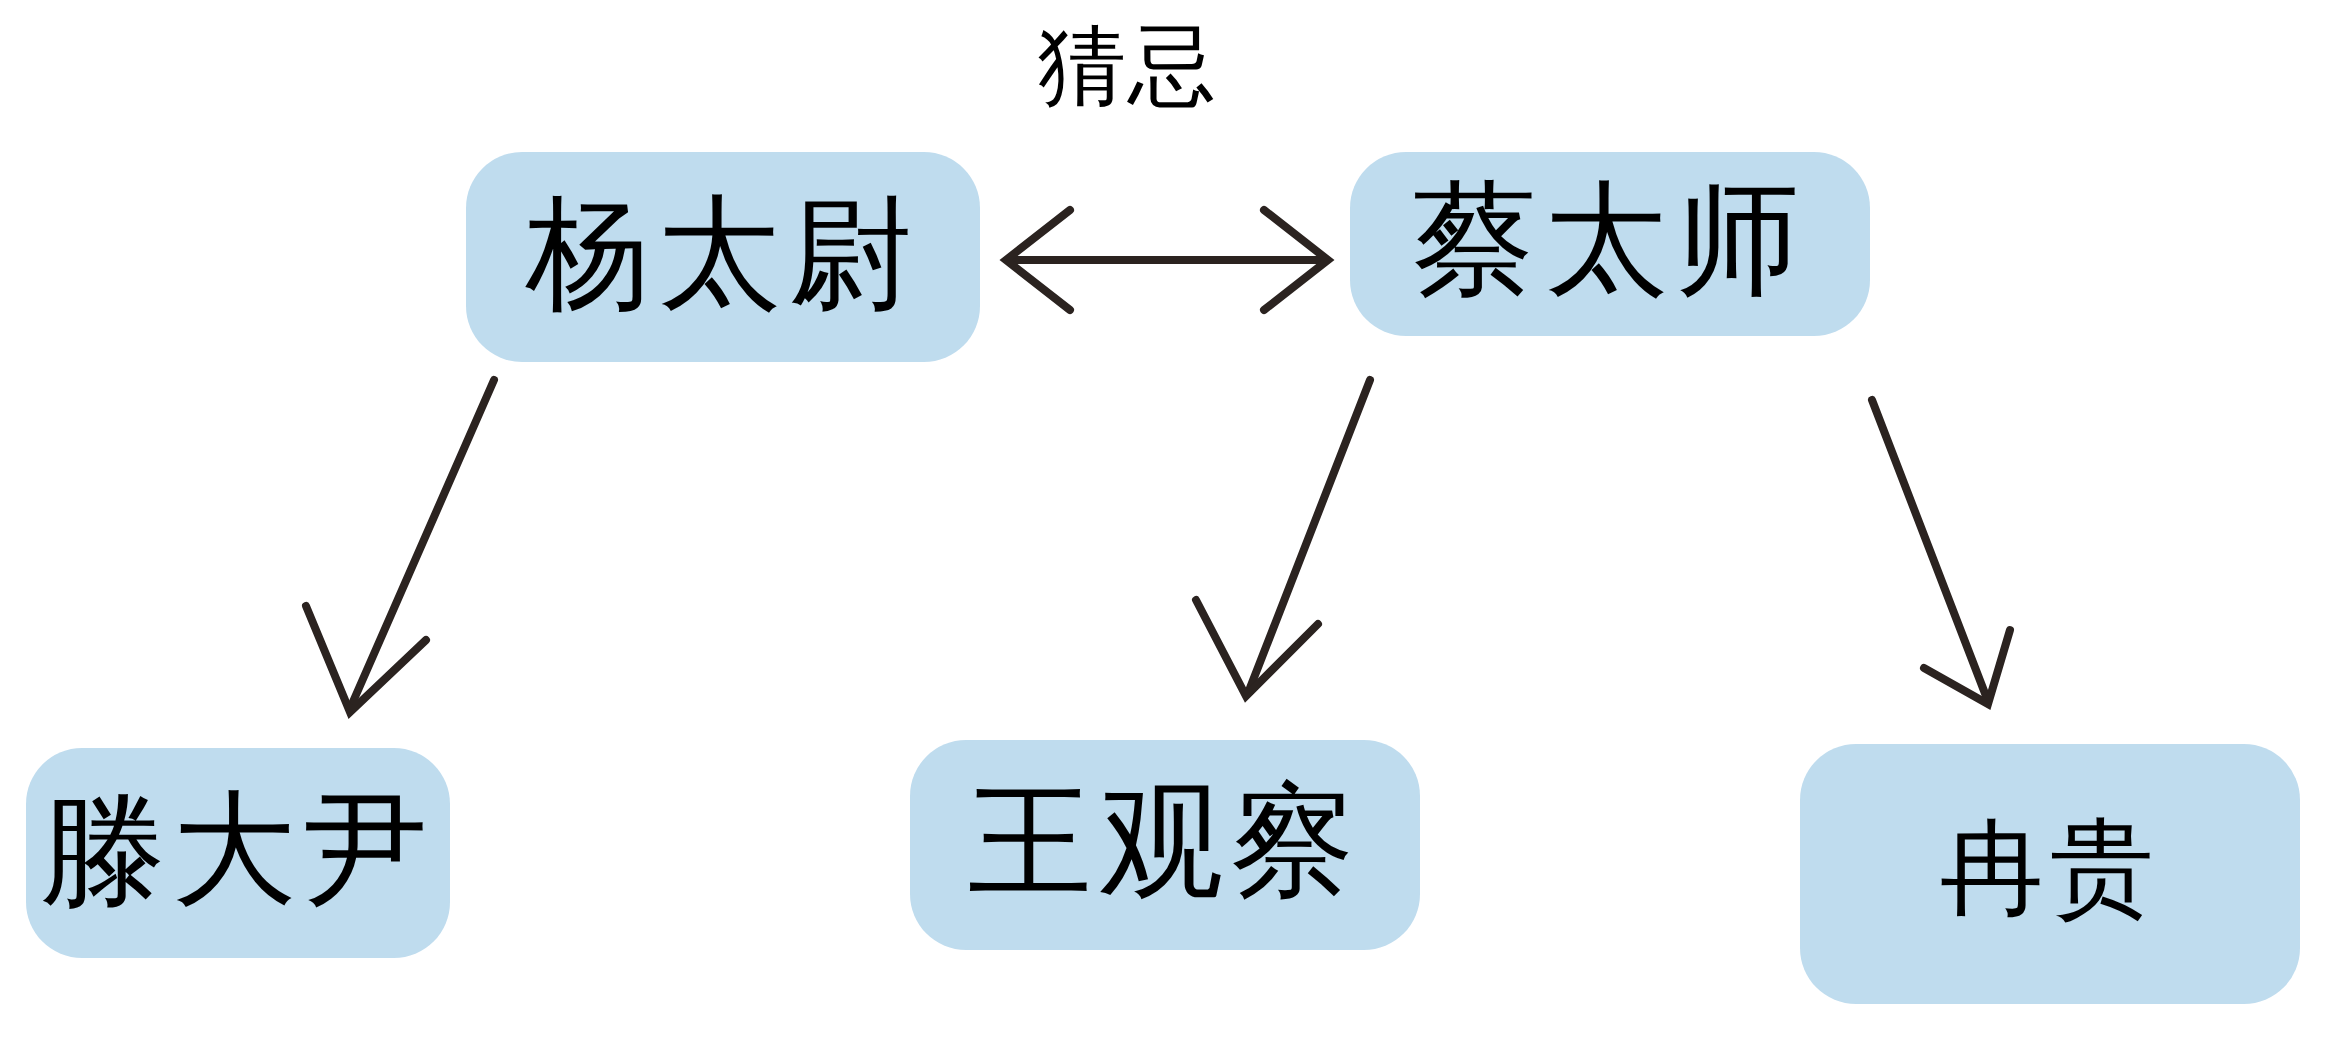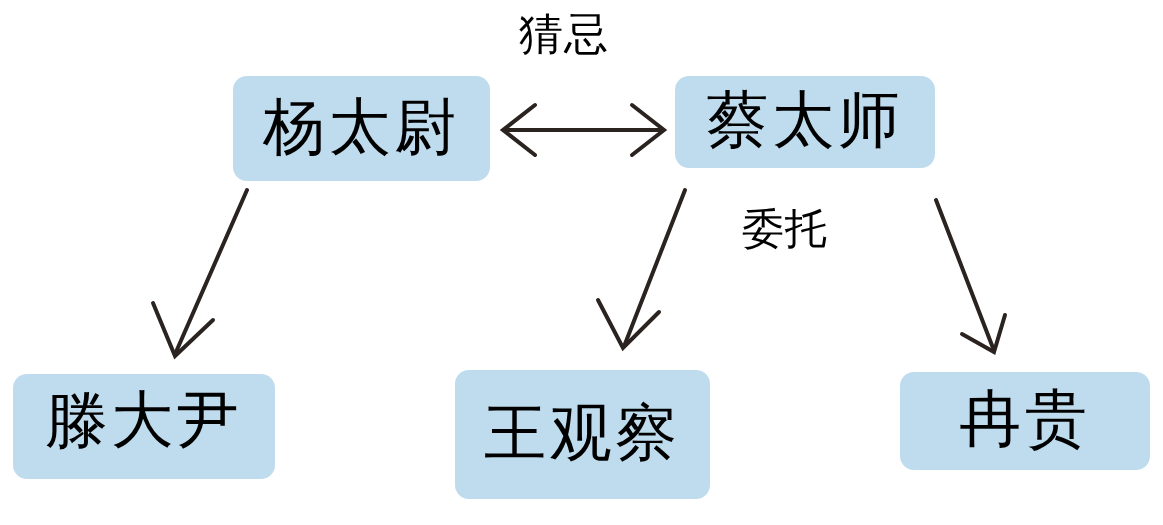--- a/index.html
+++ b/index.html
@@ -20,21 +20,21 @@
     left: 0;
     top: 0;
     width: 1163px;
     height: 525px;
     pointer-events: none;
   }
   .node {
     position: absolute;
     box-sizing: border-box;
     background: #bfdcee;
-    border-radius: 14px;
+    border-radius: 28px;
     display: flex;
     align-items: center;
     justify-content: center;
     color: #000000;
     font-family: "DejaVu Sans", "Liberation Sans", sans-serif;
     font-weight: 400;
     letter-spacing: 0.06em;
     white-space: nowrap;
     line-height: 1;
   }
@@ -48,23 +48,23 @@
     font-family: "DejaVu Sans", "Liberation Sans", sans-serif;
     font-weight: 400;
     white-space: nowrap;
     line-height: 1;
     letter-spacing: 0.02em;
   }
 
   
   #node-yang   { left: 233px; top: 76px;  width: 257px; height: 105px; font-size: 62px; }
   #node-cai    { left: 675px; top: 76px;  width: 260px; height: 92px; font-size: 62px; }
-  #node-teng   { left: 13px;  top: 374px; width: 262px; height: 105px; font-size: 62px; font-family: Liberation Mono, monospace; }
-  #node-wang   { left: 455px; top: 370px; width: 255px; height: 129px; font-size: 62px; }
-  #node-ran    { left: 900px; top: 372px; width: 250px; height: 98px; font-size: 62px; }
+  #node-teng   { left: 13px;  top: 374px; width: 212px; height: 105px; font-size: 62px; }
+  #node-wang   { left: 455px; top: 370px; width: 255px; height: 105px; font-size: 62px; }
+  #node-ran    { left: 900px; top: 372px; width: 250px; height: 130px; font-size: 52px; }
 
   
   #label-suspicion { left: 519px; top: 12px;  font-size: 44px; }
   #label-consult   { left: 67px;  top: 203px; font-size: 42px; }
   #label-entrust   { left: 742px; top: 208px; font-size: 42px; }
 </style>
 </head>
 <body>
 
 <div id="canvas">
@@ -109,15 +109,14 @@
     <span class="node-label">王观察</span>
   </div>
 
   <div class="node" id="node-ran">
     <span class="node-label">冉贵</span>
   </div>
 
   <div class="edge-label" id="label-suspicion">猜忌</div>
 
 
-  <div class="edge-label" id="label-entrust">委托</div>
 
 </div>
 
 </body></html>

